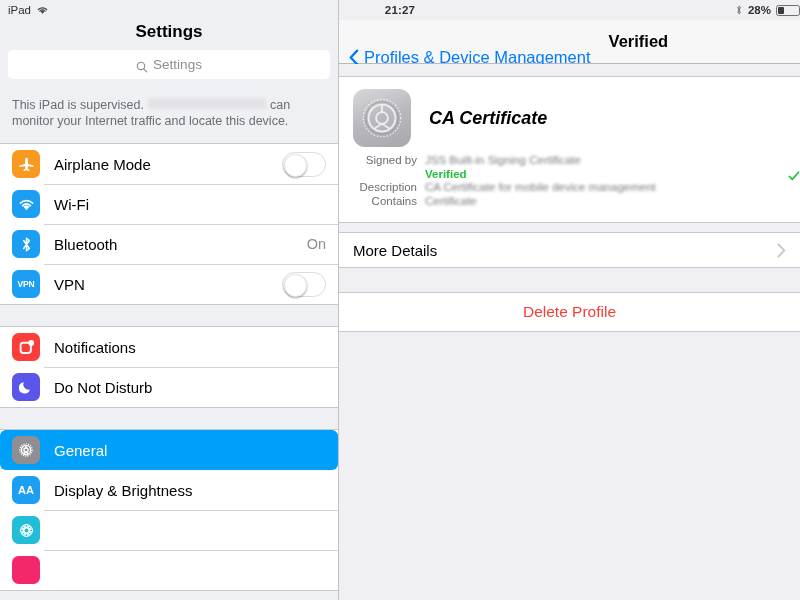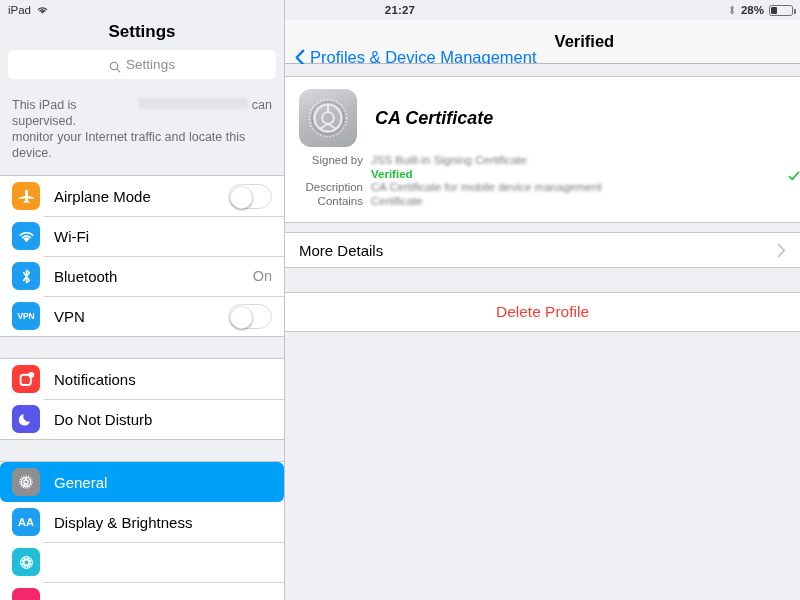--- a/index.html
+++ b/index.html
@@ -13,32 +13,32 @@
   #screen { position: relative; width: 800px; height: 600px; display: flex; }
 
   
   .statusbar {
     position: absolute; top: 0; left: 0; width: 800px; height: 20px;
     font-size: 11.5px; color: #2f2f33; z-index: 50;
     display: flex; align-items: center;
   }
   .sb-left { position: absolute; left: 8px; display: flex; align-items: center; gap: 5px; }
   .sb-center { position: absolute; left: 0; width: 800px; text-align: center; font-weight: bold; letter-spacing: .2px; }
-  .sb-right { position: absolute; right: 7px; display: flex; align-items: center; gap: 5px; }
+  .sb-right { position: absolute; right: 0; display: flex; align-items: center; gap: 5px; }
   .sb-dev { font-size: 11.5px; }
   .wifi-glyph { display:inline-block; width: 13px; height: 10px; }
   .bt-glyph { display:inline-block; width: 8px; height: 12px; }
   .batt-pct { font-size: 11.5px; font-weight: bold; }
   .batt { position: relative; width: 24px; height: 11px; border: 1px solid #6d6d72; border-radius: 2.5px; }
   .batt:after { content:""; position:absolute; right:-3.5px; top:3px; width:2px; height:5px; background:#6d6d72; border-radius:0 1px 1px 0; }
   .batt-fill { position:absolute; left:1px; top:1px; bottom:1px; background:#3b3b3f; border-radius:1px; }
 
   
   .sidebar {
-    width: 285px; height: 600px; background: #eff0f4;
+    width: 339px; height: 600px; background: #eff0f4;
     border-right: 1px solid #c3c3c7; position: relative; overflow: hidden;
   }
   .sidebar-title {
     height: 44px; padding-top: 20px; display: flex; align-items: center; justify-content: center;
     font-size: 17px; font-weight: bold; color: #000;
   }
   .search-wrap { padding: 6px 8px 8px 8px; }
   .search-field {
     height: 29px; background: #fff; border-radius: 5px;
     display: flex; align-items: center; justify-content: center; gap: 5px;

